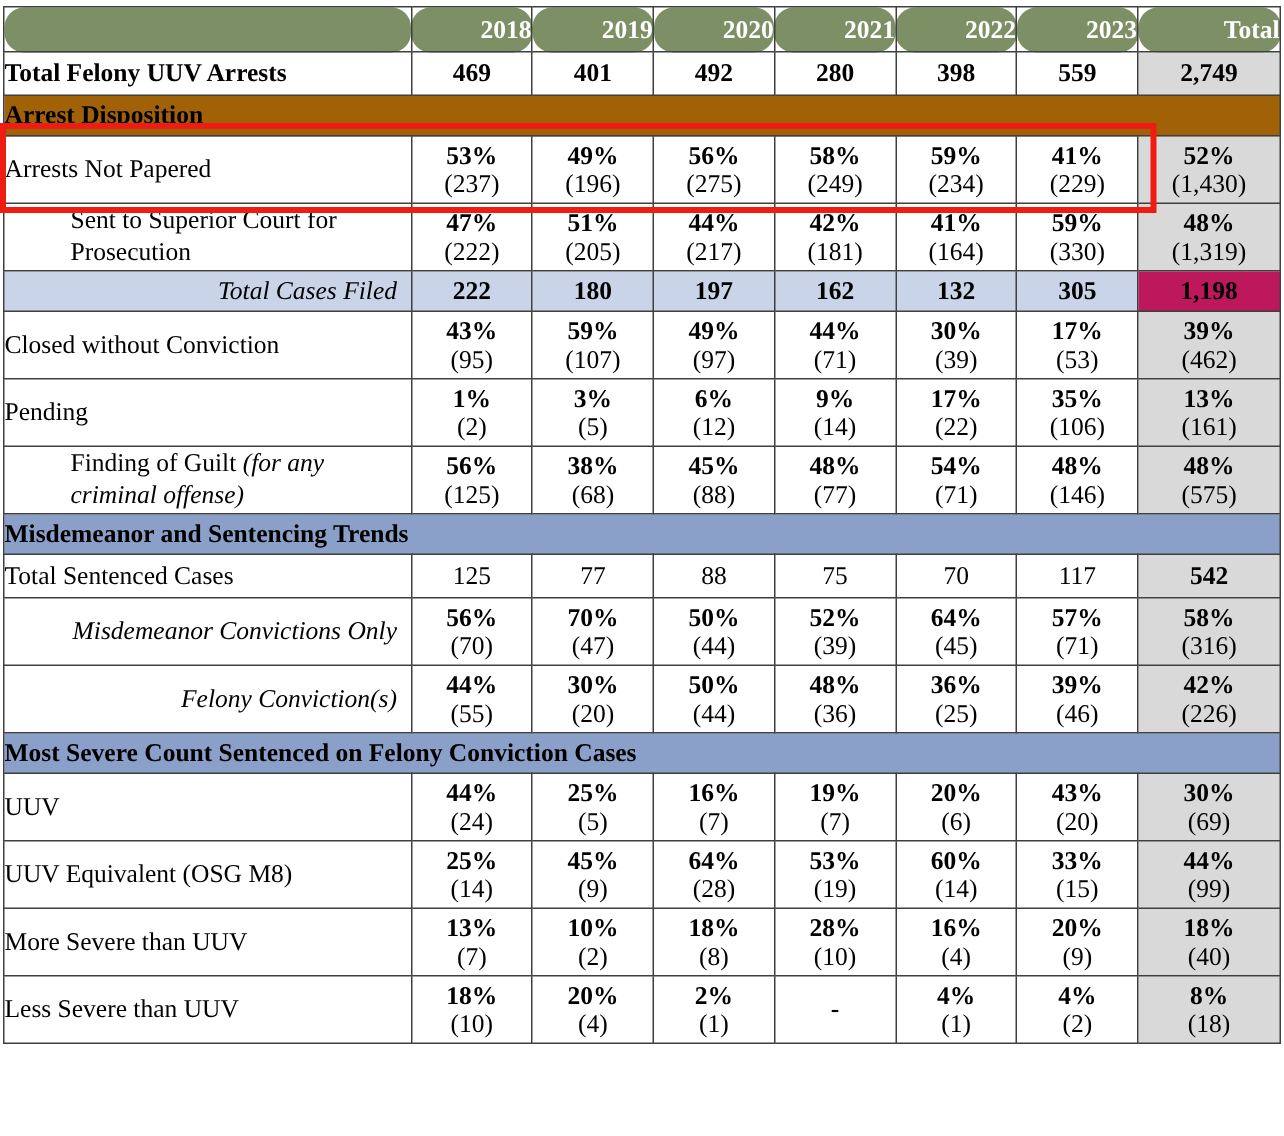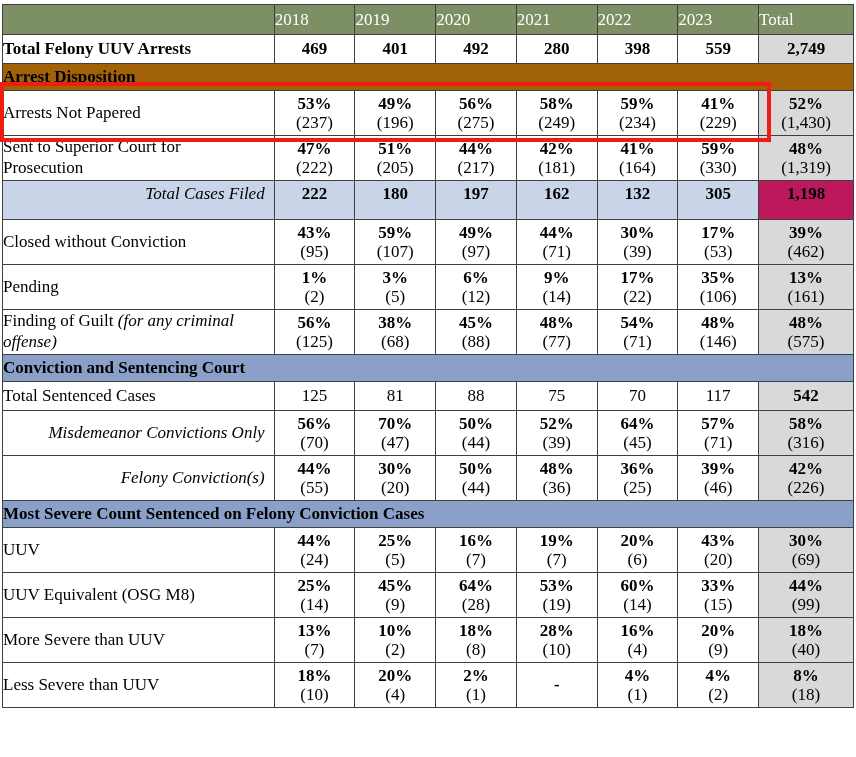--- a/index.html
+++ b/index.html
@@ -38,25 +38,26 @@
 
   
   col.c-label { width: 249px; }
   col.c-year  { width: 74px; }
   col.c-total { width: 87px; }
 
   
   tr.head-row td {
     background: #7d8f64;
     color: #ffffff;
-    font-weight: normal;
-    text-align: left;
+    font-weight: bold;
+    text-align: right;
     height: 29px;
     line-height: 29px;
     font-size: 17px;
+    border-radius: 13px;
   }
   tr.head-row td.lbl {
     background: #7d8f64;
   }
 
   
   td.section-green {
     background: #a16207;
     font-weight: bold;
     font-size: 17px;
@@ -120,38 +121,38 @@
     font-weight: bold;
   }
   td.totalcol .cnt { font-weight: normal; }
 
   
   tr.subtotal td {
     background: #c9d4e8;
     height: 26px;
     line-height: 26px;
     padding-top: 0;
-    padding-bottom: 12px;
+    padding-bottom: 0;
   }
   tr.subtotal td.lbl {
     font-style: italic;
     text-align: right;
     padding-right: 9px;
     font-size: 17px;
   }
   tr.subtotal td.val {
     font-weight: bold;
     text-align: center;
   }
   tr.subtotal td.totalcol {
     background: #be185d;
   }
 
   
-  td.lbl.two-line { line-height: 1.22; }
+  td.lbl.two-line { line-height: 1.22; padding-left: 44px; }
 
   
   #red-box {
     position: absolute;
     border: 4px solid #ee1c11;
     pointer-events: none;
     box-sizing: border-box;
     left: 0px;
     top: 78px;
     width: 771px;
@@ -375,27 +376,27 @@
         <span class="pct">48%</span>
         <span class="cnt">(146)</span>
       </td>
       <td class="val totalcol">
         <span class="pct">48%</span>
         <span class="cnt">(575)</span>
       </td>
     </tr>
 
     <tr>
-      <td class="section-blue" colspan="8">Conviction and Sentencing Court</td>
+      <td class="section-blue" colspan="8">Misdemeanor and Sentencing Trends</td>
     </tr>
 
     <tr class="r-one">
       <td class="lbl">Total Sentenced Cases</td>
       <td class="val plain">125</td>
-      <td class="val plain">81</td>
+      <td class="val plain">77</td>
       <td class="val plain">88</td>
       <td class="val plain">75</td>
       <td class="val plain">70</td>
       <td class="val plain">117</td>
       <td class="val totalcol">542</td>
     </tr>
 
     <tr class="r-med">
       <td class="lbl ital-right">Misdemeanor Convictions Only</td>
       <td class="val">

